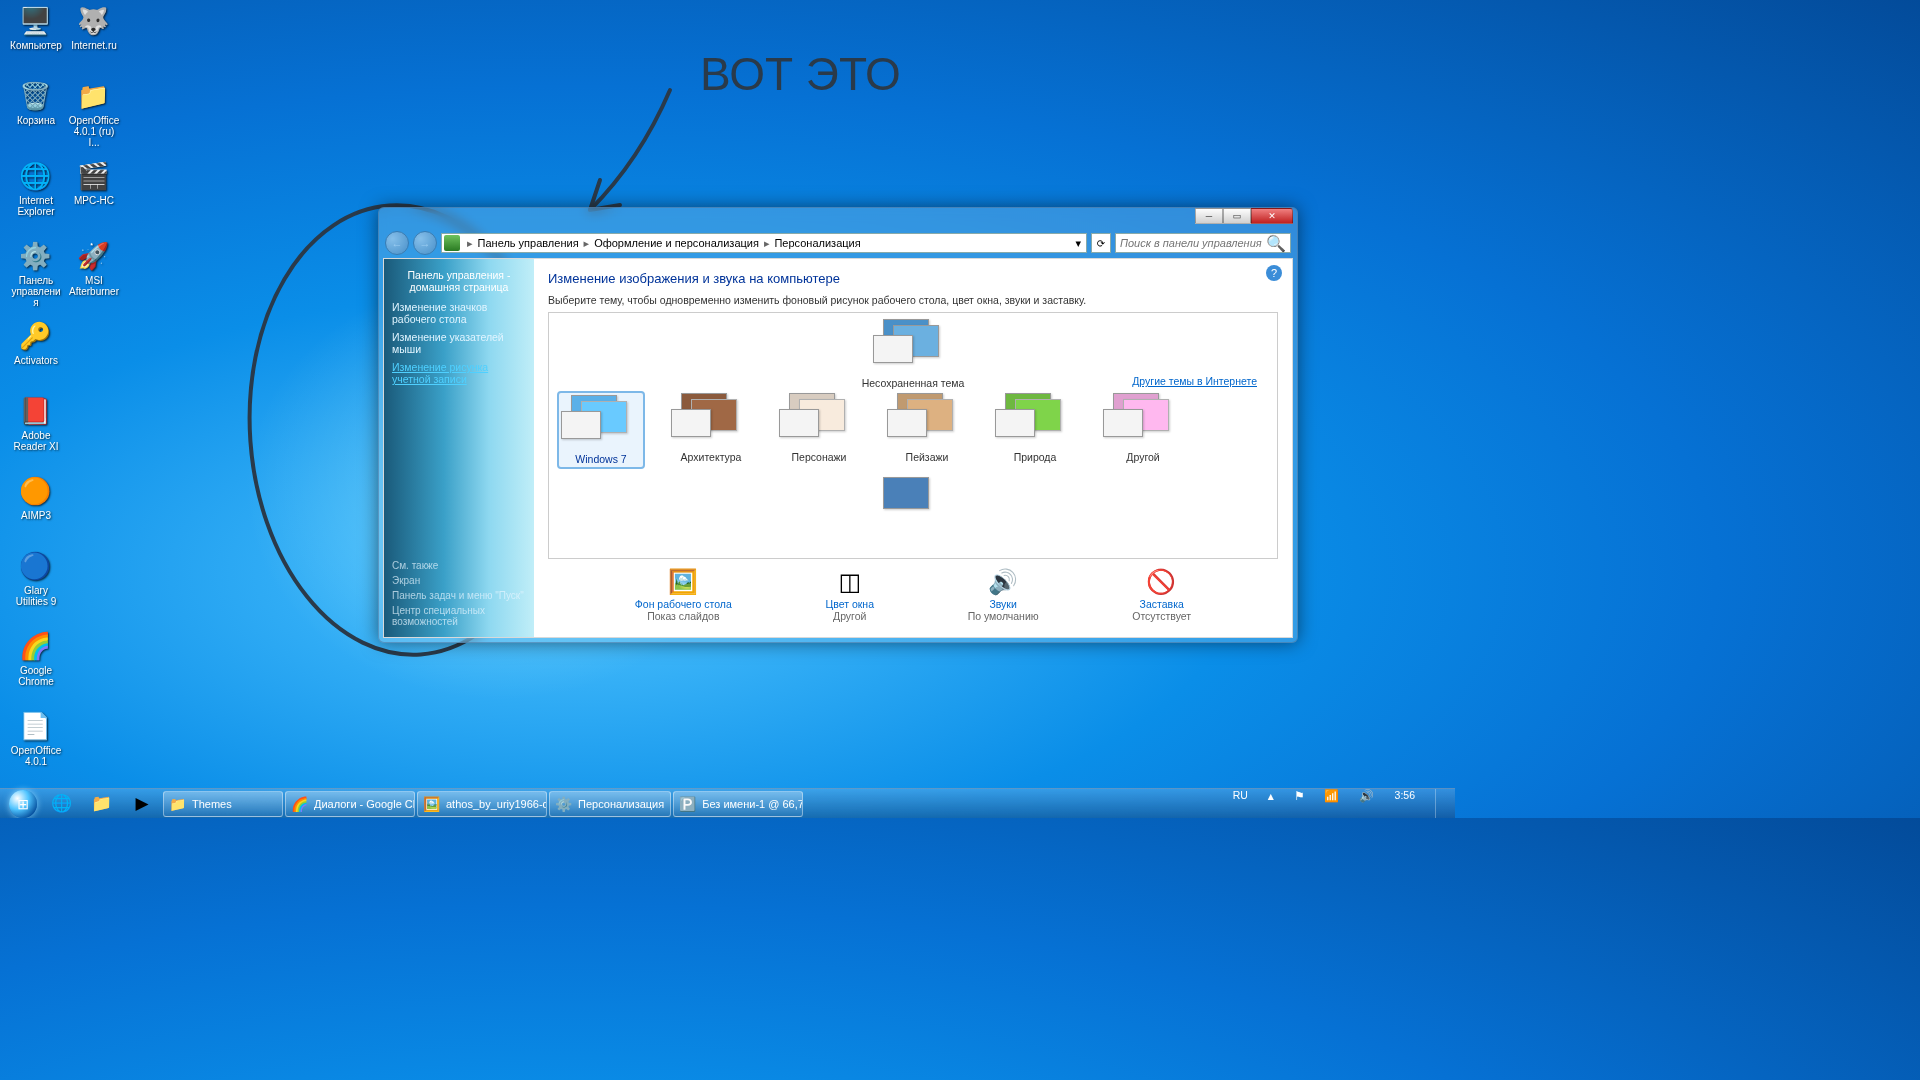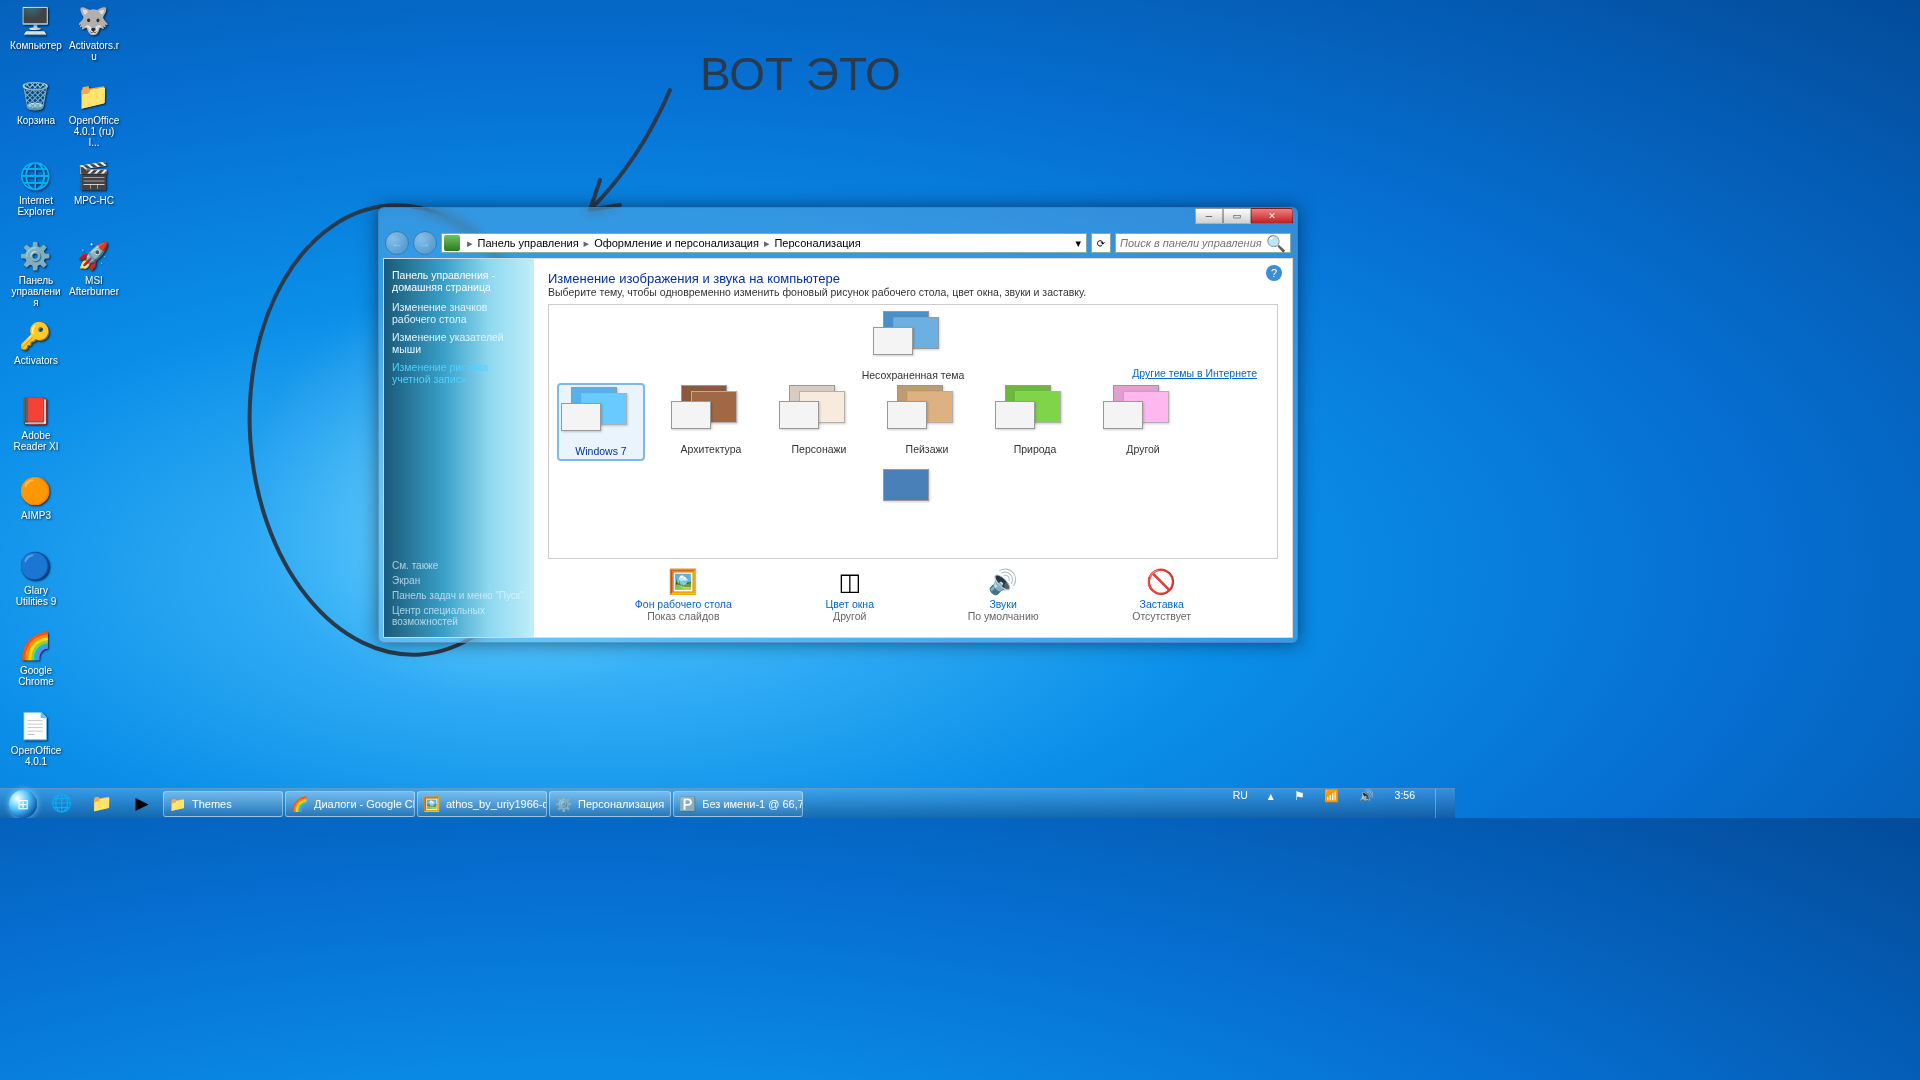--- a/index.html
+++ b/index.html
@@ -22,27 +22,27 @@
 .navcircle.dis { filter:grayscale(.5); opacity:.5; }
 .crumbs { flex:1; height:20px; background:#fff; border:1px solid #8aa; display:flex; align-items:center; font-size:11px; color:#000; padding:0 2px; }
 .cicon { width:16px; height:16px; background:linear-gradient(#6fc25e,#2a7a22); border-radius:2px; margin-right:4px; }
 .crumbs .sep { color:#666; padding:0 3px; }
 .crumbs .seg { padding:0 2px; cursor:pointer; }
 .smallbtn { width:20px; height:20px; border:1px solid #8aa; background:#fff; display:flex; align-items:center; justify-content:center; font-size:10px; cursor:pointer; }
 .search { width:176px; height:20px; border:1px solid #8aa; background:#fff; display:flex; align-items:center; padding:0 4px; }
 .search input { flex:1; border:none; outline:none; font-size:11px; font-style:italic; color:#888; }
 .winbody { position:absolute; left:4px; right:4px; top:50px; bottom:4px; background:#fff; display:flex; border:1px solid rgba(0,0,0,.15); }
 .sidebar { width:150px; background:linear-gradient(to right,#1a5a7a 0%,#3aa0c8 40%,#8ed8f0 70%,#c0eef8 100%); padding:10px 8px; font-size:10.5px; }
-.sidebar .hdr { color:#fff; margin-bottom:8px; line-height:12px; }
+.sidebar .hdr { color:#fff; margin-bottom:8px; line-height:12px;text-align:center; }
 .sidebar .lnk { color:#e0f4ff; margin-bottom:6px; cursor:pointer; line-height:12px; }
-.sidebar .lnk.active { color:#4fd0ff; }
+.sidebar .lnk.active { color:#4fd0ff; text-decoration:underline; }
 .sidebar .lower { position:absolute; bottom:10px; left:8px; width:134px; color:rgba(230,245,255,.7); font-size:10px; }
 .sidebar .lower div { margin-top:4px; }
 .main { flex:1; padding:12px 14px 8px; position:relative; display:flex; flex-direction:column; }
-.main h1 { font-size:13px; font-weight:normal; color:#003399; margin-bottom:0; }
+.main h1 { font-size:13px; font-weight:normal; color:#003399; margin-bottom:8px; }
 .main .sub { font-size:10.5px; color:#333; margin-bottom:6px; }
 .scrollarea { flex:1; border:1px solid #ccc; overflow-y:scroll; padding:6px 10px; position:relative; }
 .themestrip { display:flex; gap:28px; flex-wrap:wrap; align-items:flex-start; }
 .themecard { text-align:center; font-size:10.5px; color:#333; cursor:pointer; }
 .themecard .thumb { width:80px; height:54px; position:relative; margin:0 auto 4px; }
 .themecard .pane { position:absolute; width:46px; height:32px; border:1px solid #999; background:linear-gradient(#eee,#ccc); box-shadow:1px 1px 2px rgba(0,0,0,.2); }
 .themecard .p1{top:0;left:10px;} .themecard .p2{top:6px;left:20px;} .themecard .p3{top:16px;left:0;width:40px;height:28px;background:#f4f4f4;}
 .themecard.sel { outline:2px solid #7db8e8; background:#eaf4fd; padding:2px; border-radius:2px; }
 .themecard.sel .lbl{color:#003399;}
 .catlabel { font-size:10.5px; color:#003399; margin:8px 0 4px; }
@@ -87,21 +87,21 @@
 </svg>
 </div>
 
 <div class="desktop" id="desktop">
     <div class="icon" style="left: 8px; top: 5px;">
       <div class="img">🖥️</div>
       <div class="lbl">Компьютер</div>
     </div>
     <div class="icon" style="left: 66px; top: 5px;">
       <div class="img">🐺</div>
-      <div class="lbl">Activators.ru</div>
+      <div class="lbl">Internet.ru</div>
     </div>
     <div class="icon" style="left: 8px; top: 80px;">
       <div class="img">🗑️</div>
       <div class="lbl">Корзина</div>
     </div>
     <div class="icon" style="left: 66px; top: 80px;">
       <div class="img">📁</div>
       <div class="lbl">OpenOffice 4.0.1 (ru) I...</div>
     </div>
     <div class="icon" style="left: 8px; top: 160px;">

